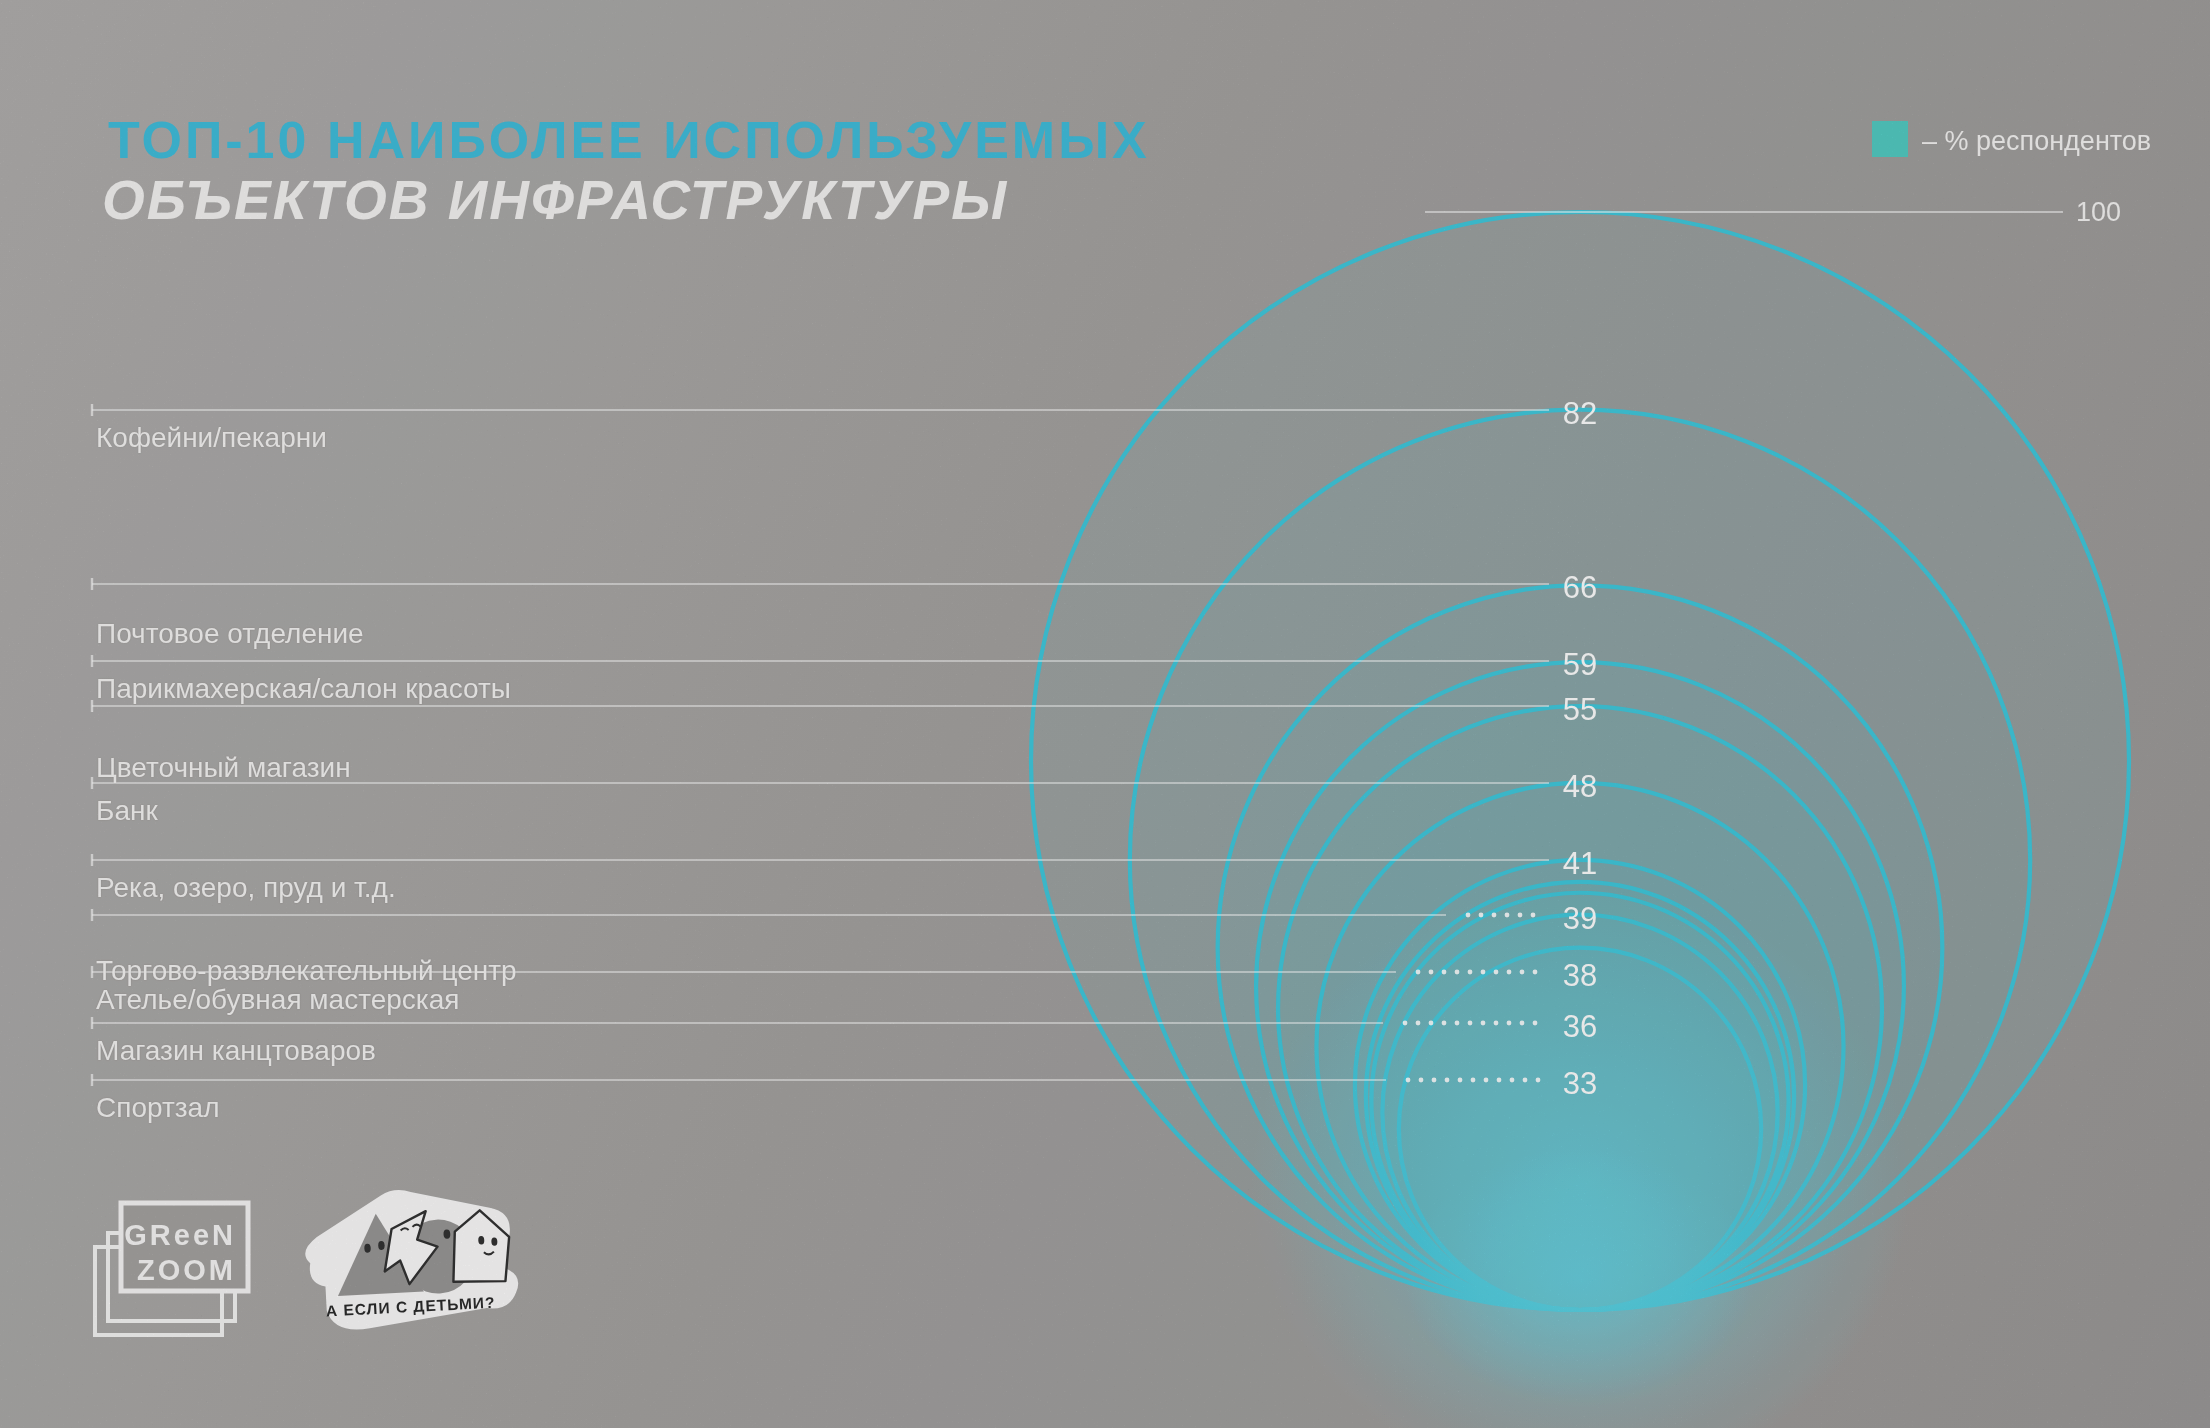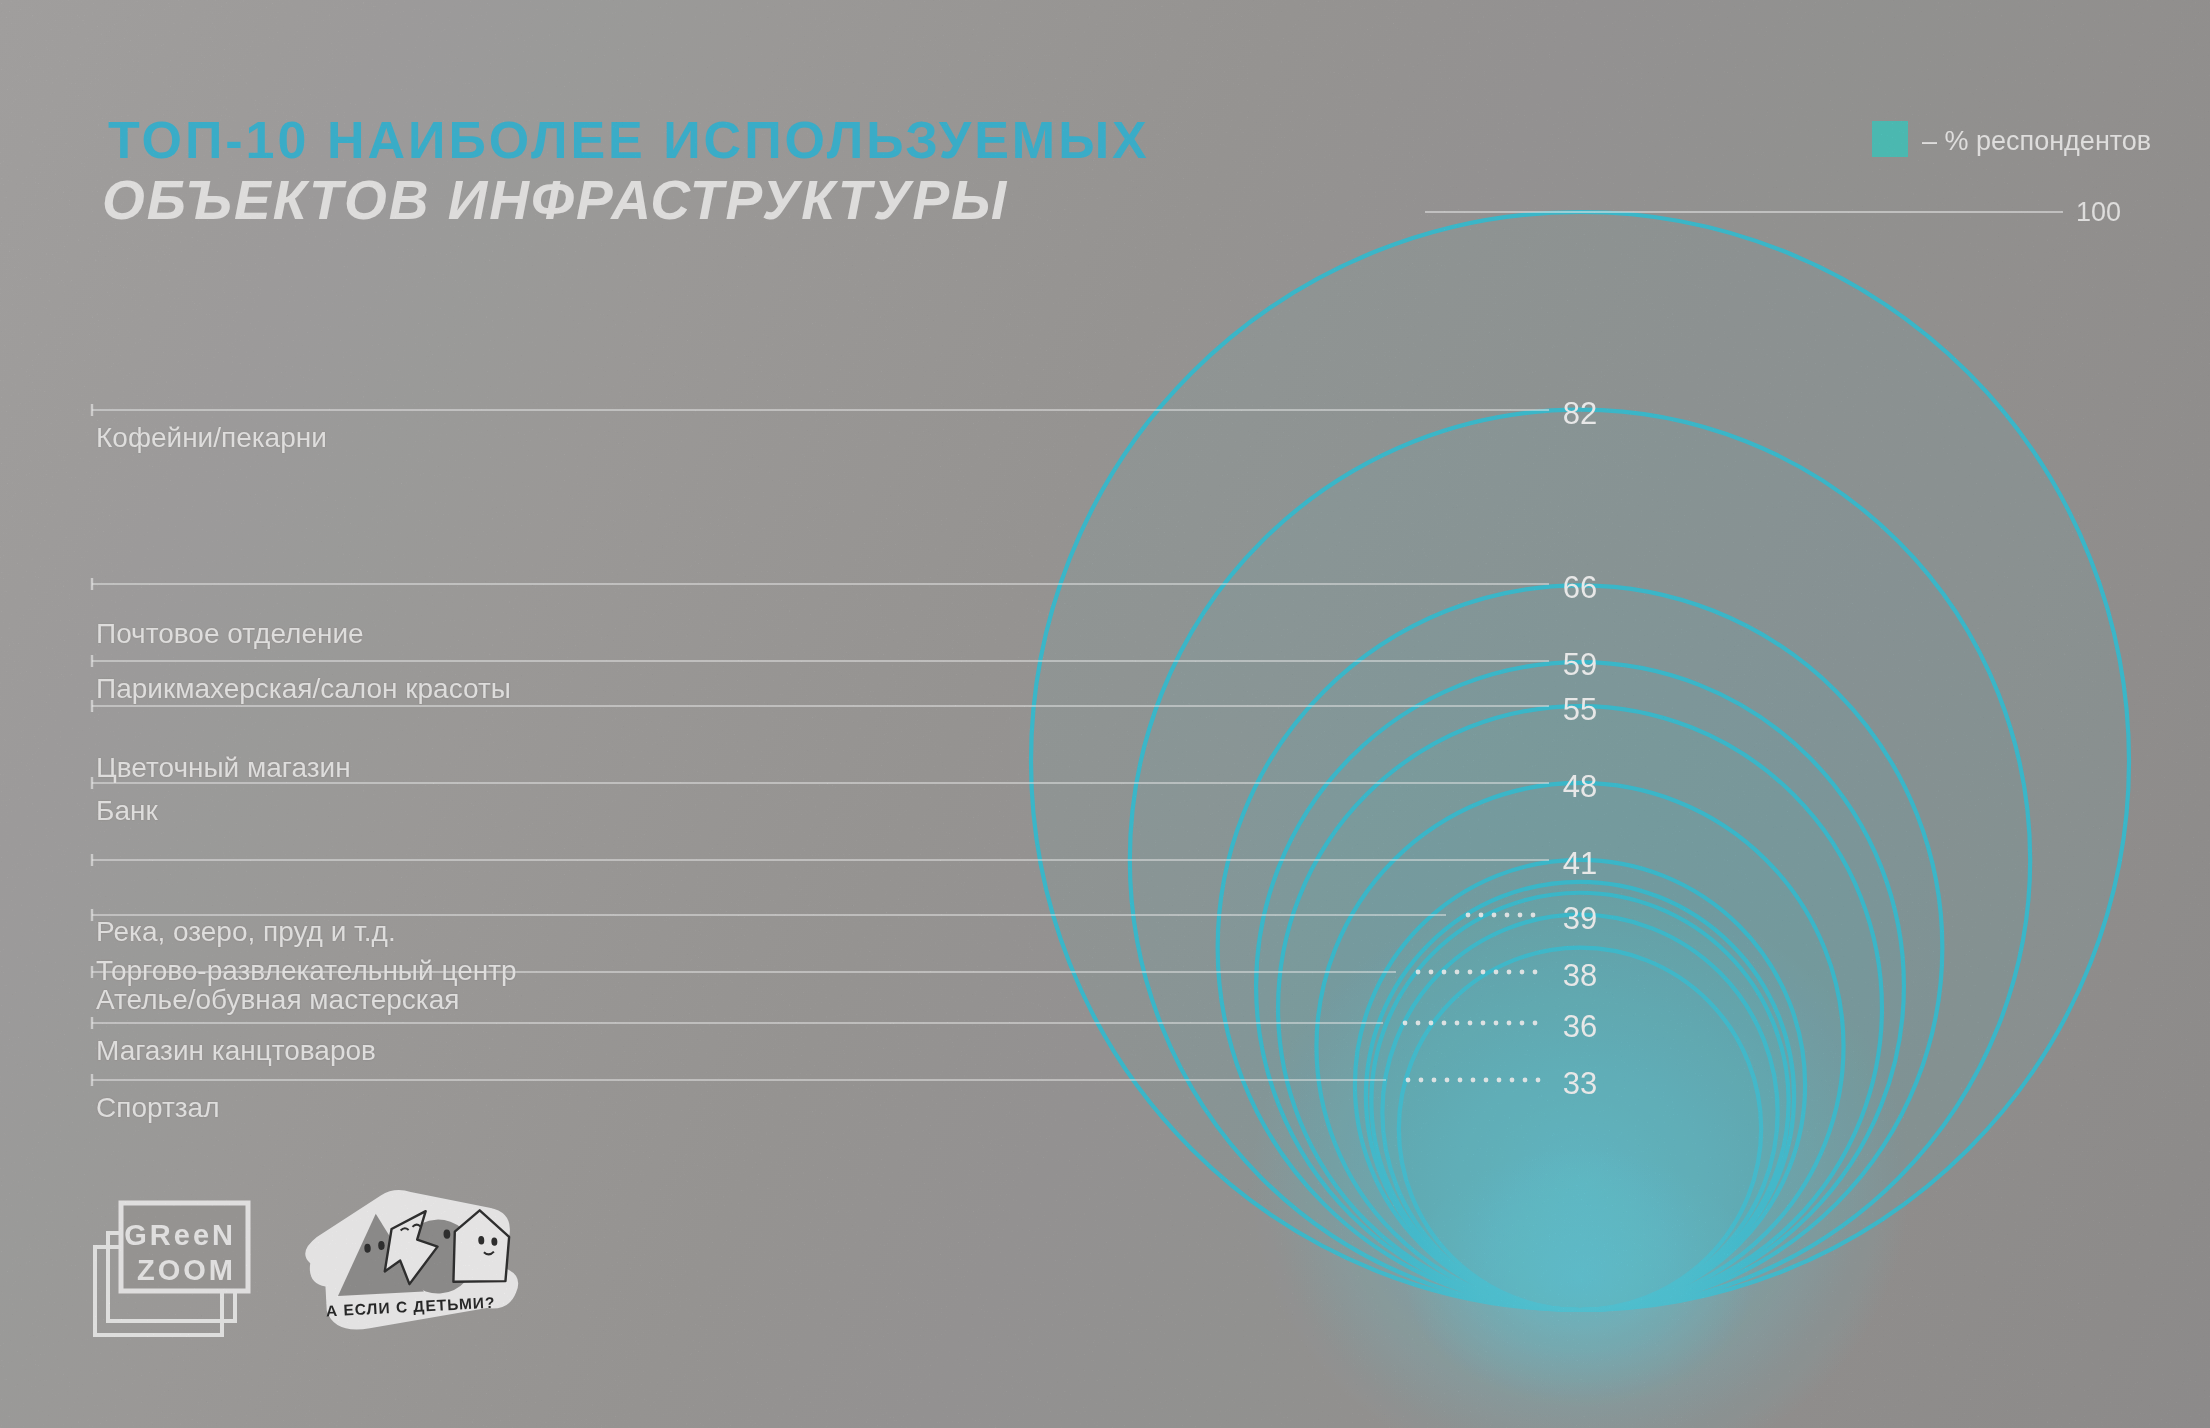--- a/index.html
+++ b/index.html
@@ -138,21 +138,21 @@
   </div>
 
   <div class="max-label">100</div>
 
   <div id="labels">
       <div class="row-label" style="top: 422px;">Кофейни/пекарни</div>
       <div class="row-label" style="top: 618px;">Почтовое отделение</div>
       <div class="row-label" style="top: 673px;">Парикмахерская/салон красоты</div>
       <div class="row-label" style="top: 752px;">Цветочный магазин</div>
       <div class="row-label" style="top: 795px;">Банк</div>
-      <div class="row-label" style="top: 872px; margin-top: 44px;">Река, озеро, пруд и т.д.</div>
+      <div class="row-label" style="top: 872px;">Река, озеро, пруд и т.д.</div>
       <div class="row-label" style="top: 955px;">Торгово-развлекательный центр</div>
       <div class="row-label" style="top: 984px;">Ателье/обувная мастерская</div>
       <div class="row-label" style="top: 1035px;">Магазин канцтоваров</div>
       <div class="row-label" style="top: 1092px;">Спортзал</div>
     </div>
 
   <svg class="logos" width="2210" height="1428" viewBox="0 0 2210 1428">
 
     <g>
       <rect x="95" y="1247" width="127" height="88" fill="none" stroke="#f5f4f3" stroke-width="4"></rect>

